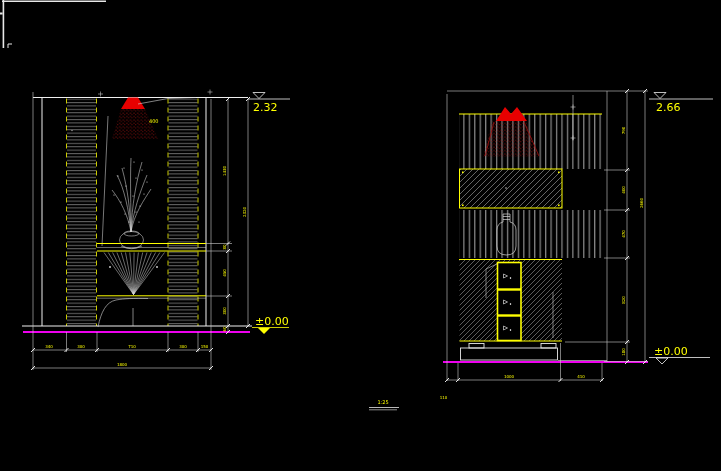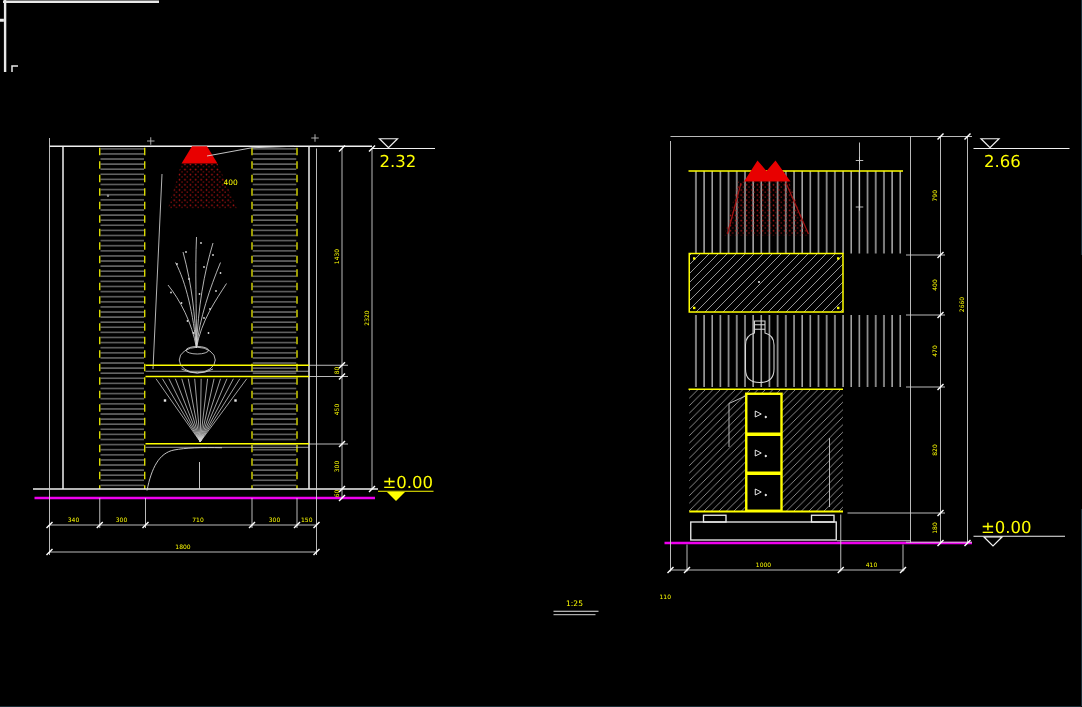--- a/index.html
+++ b/index.html
@@ -1,16 +1,16 @@
 <!DOCTYPE html>
 <html><head>
 <meta charset="utf-8">
 <style>
   html,body{margin:0;padding:0;background:#000;}
-  .stage{position:relative;width:721px;height:471px;background:#7dd3fc;overflow:hidden;
+  .stage{position:relative;width:721px;height:471px;background:#e5e5e5;overflow:hidden;
          font-family:"DejaVu Sans",sans-serif;}
   svg text{font-family:"DejaVu Sans",sans-serif;}
   .dimtxt{fill:#ffff00;font-size:4px;}
   .dimtxt-v{fill:#ffff00;font-size:4px;}
   .elevtxt{fill:#ffff00;font-size:11px;}
   .lbl{fill:#ffff00;font-size:5px;}
 </style>
 </head>
 <body>
 

